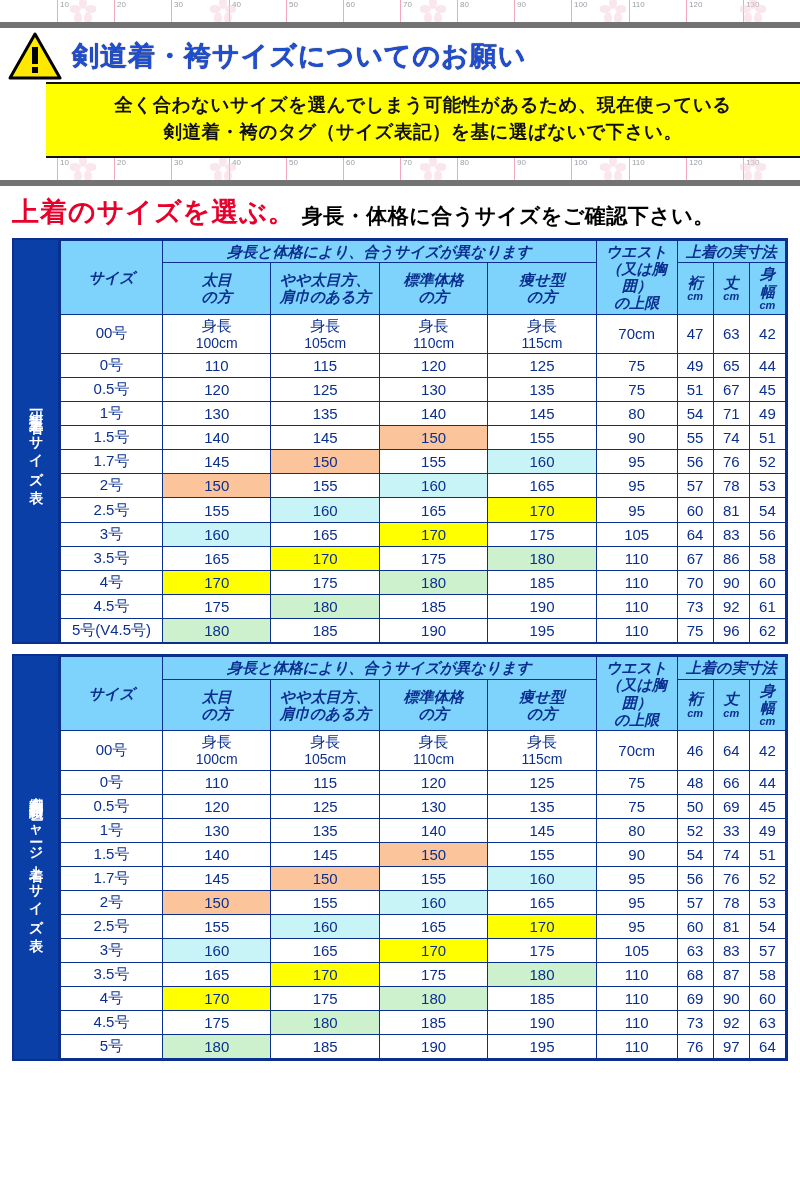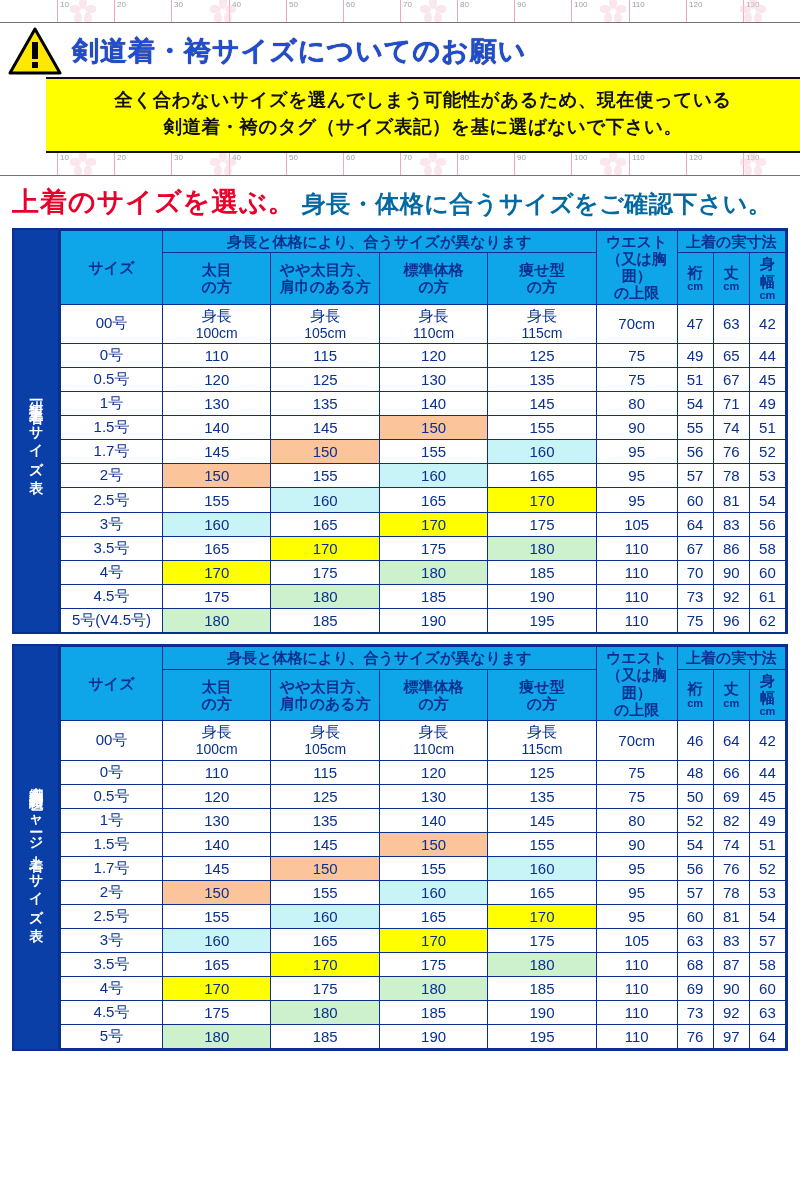--- a/index.html
+++ b/index.html
@@ -10,21 +10,21 @@
     color:#000;
     position:relative;
     overflow:hidden;
   }
 
   
   .ruler{
     position:relative;
     height:22px;
     background:#fff;
-    border-bottom:1px solid #737373;
+    border-bottom:6px solid #737373;
     overflow:hidden;
   }
   .ruler .tick{
     position:absolute;
     top:0;
     height:22px;
     border-left:1px solid #f3a7bd;
     font-size:8px;
     color:#9aa0a6;
     padding-left:2px;
@@ -88,23 +88,23 @@
     font-size:27px;
     font-weight:bold;
     color:#e8002a;
     -webkit-text-stroke:0px;
     text-shadow:
       1.4px 0 0 #fff, -1.4px 0 0 #fff, 0 1.4px 0 #fff, 0 -1.4px 0 #fff,
       1px 1px 0 #fff, -1px -1px 0 #fff, 1px -1px 0 #fff, -1px 1px 0 #fff;
     letter-spacing:1px;
   }
   .sec-sub{
-    font-size:24px;
+    font-size:21px;
     font-weight:bold;
-    color:#0369a1;
+    color:#000000;
     letter-spacing:.5px;
   }
 
   
   .tbl-block{
     margin:4px 12px 0 12px;
     display:flex;
     border:2px solid #0a2f8f;
     background:#fff;
   }
@@ -138,24 +138,25 @@
   table.size td,table.size th{
     border:1px solid #0a2f8f;
     text-align:center;
     font-size:15px;
     color:#0a2f8f;
     padding:2px 0;
     font-weight:normal;
     background:#fff;
   }
   table.size thead th{
-    background:#0ea5e9;
+    background:#7dd3fc;
     font-weight:bold;
     color:#0a2f8f;
     line-height:1.15;
+    font-style:italic;
   }
   .hdr-group{font-size:14.5px;}
   .hdr-red{color:#e8002a;font-weight:bold;font-size:14.5px;line-height:1.2;}
   .hdr-small{font-size:12.5px;line-height:1.15;}
   .unit{font-size:11px;display:block;line-height:1.05;}
   td.sz{font-size:15px;}
   .cellsmall{font-size:11.5px;line-height:1.15;}
   .cellsmall b{font-weight:normal;font-size:14px;}
 
   
@@ -603,21 +604,21 @@
           <td>45</td>
         </tr>
         <tr>
           <td class="sz">1号</td>
           <td>130</td>
           <td>135</td>
           <td>140</td>
           <td>145</td>
           <td>80</td>
           <td>52</td>
-          <td>82</td>
+          <td>33</td>
           <td>49</td>
         </tr>
         <tr>
           <td class="sz">1.5号</td>
           <td>140</td>
           <td>145</td>
           <td class="hl-orange">150</td>
           <td>155</td>
           <td>90</td>
           <td>54</td>

